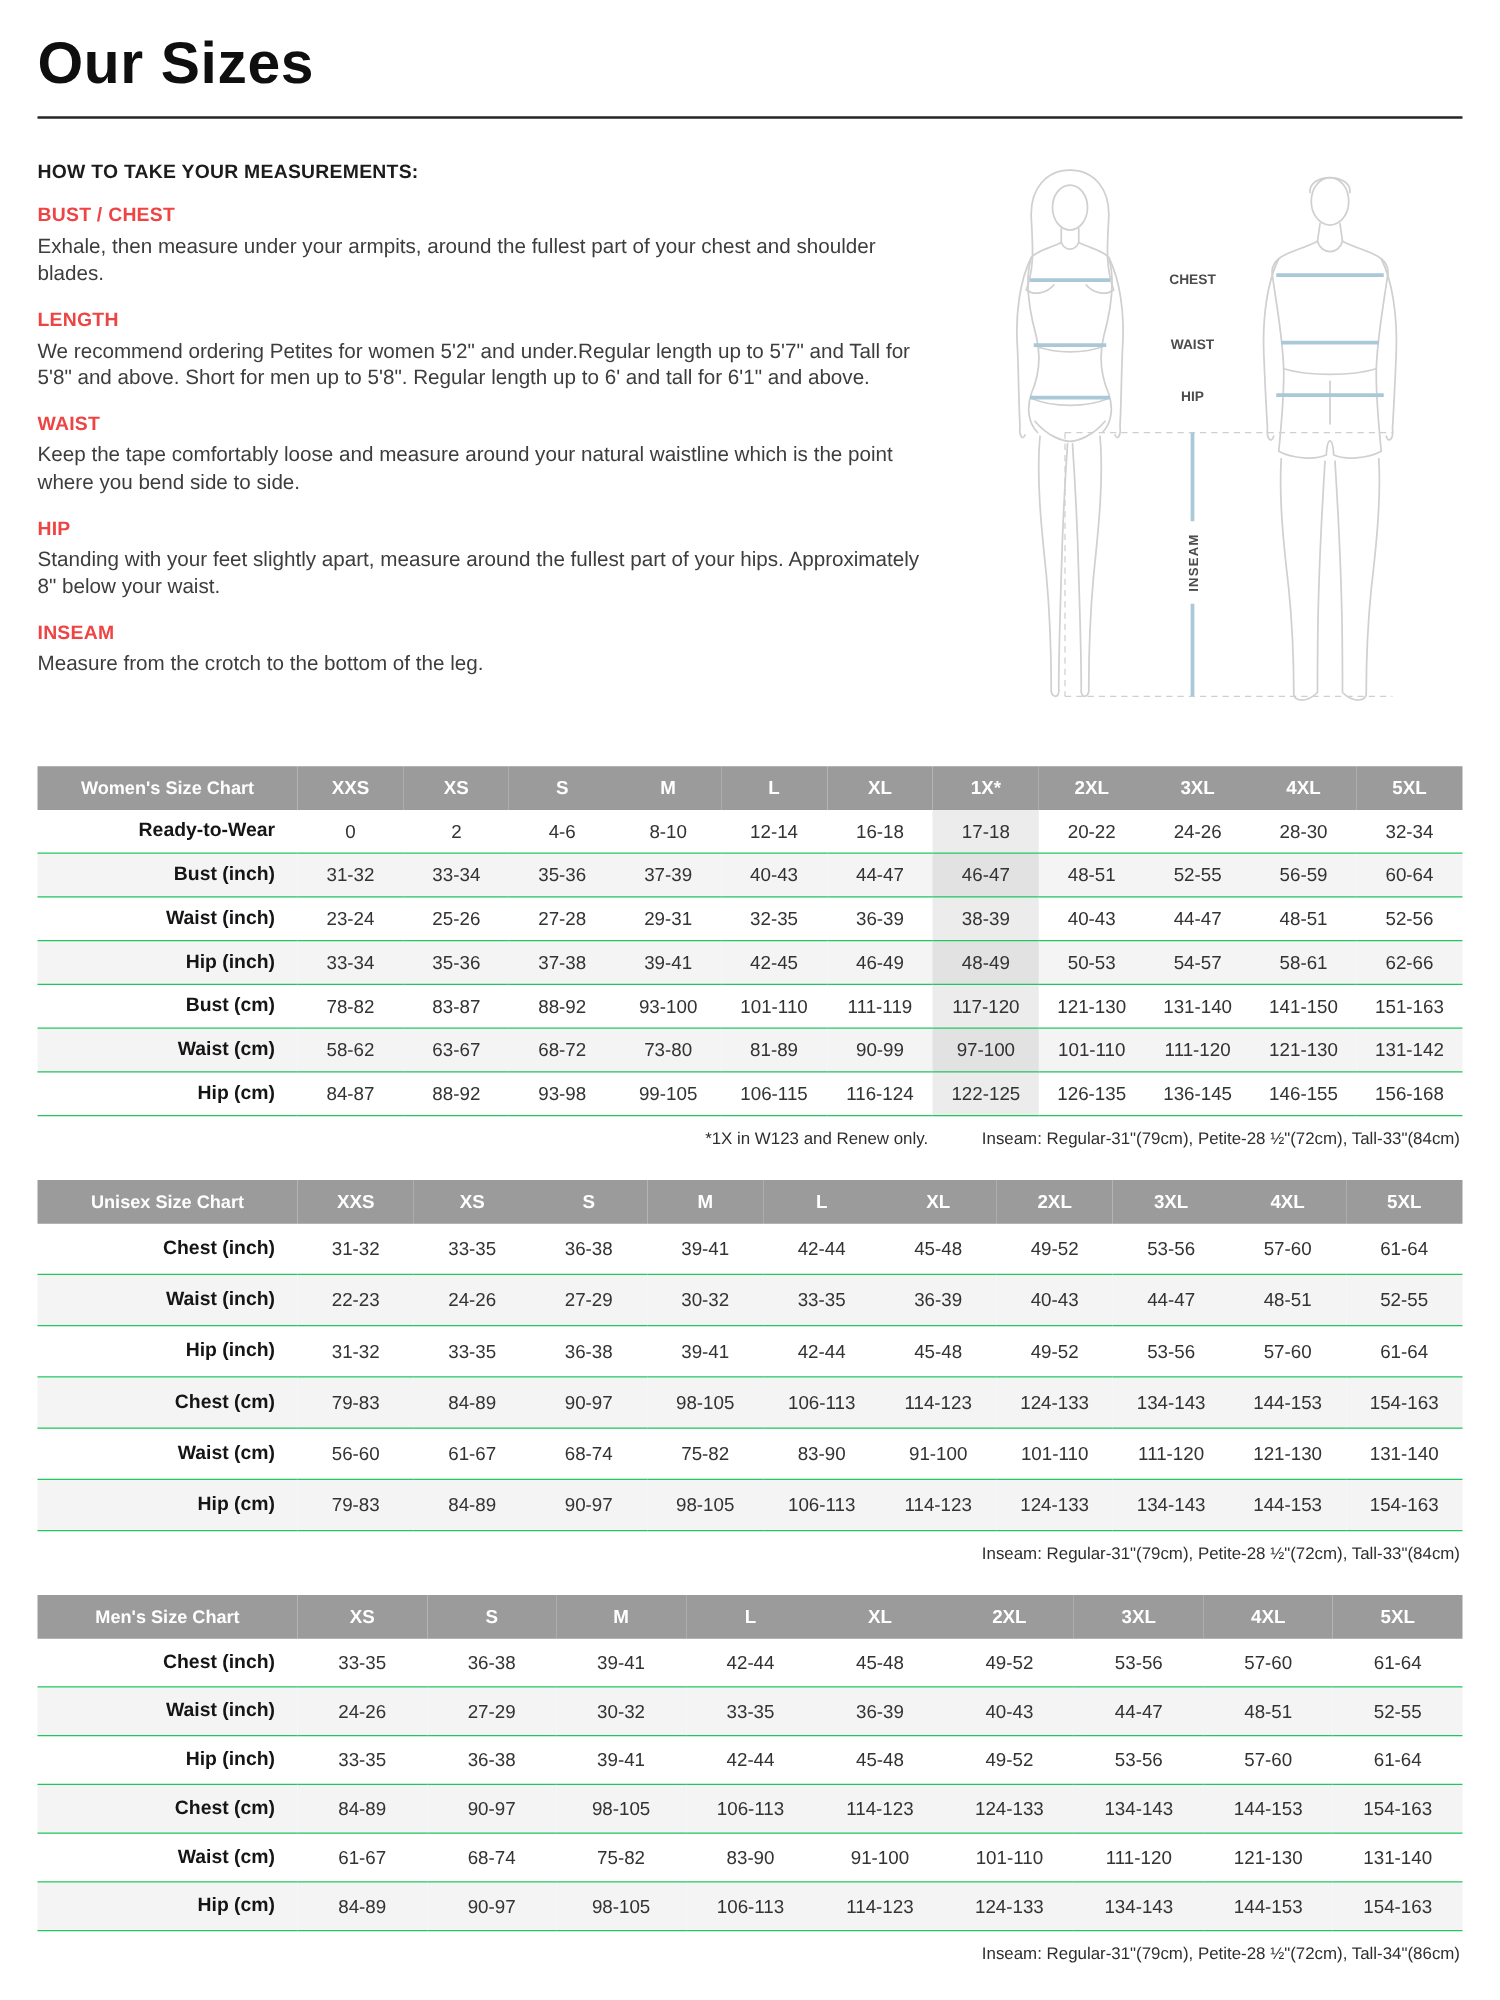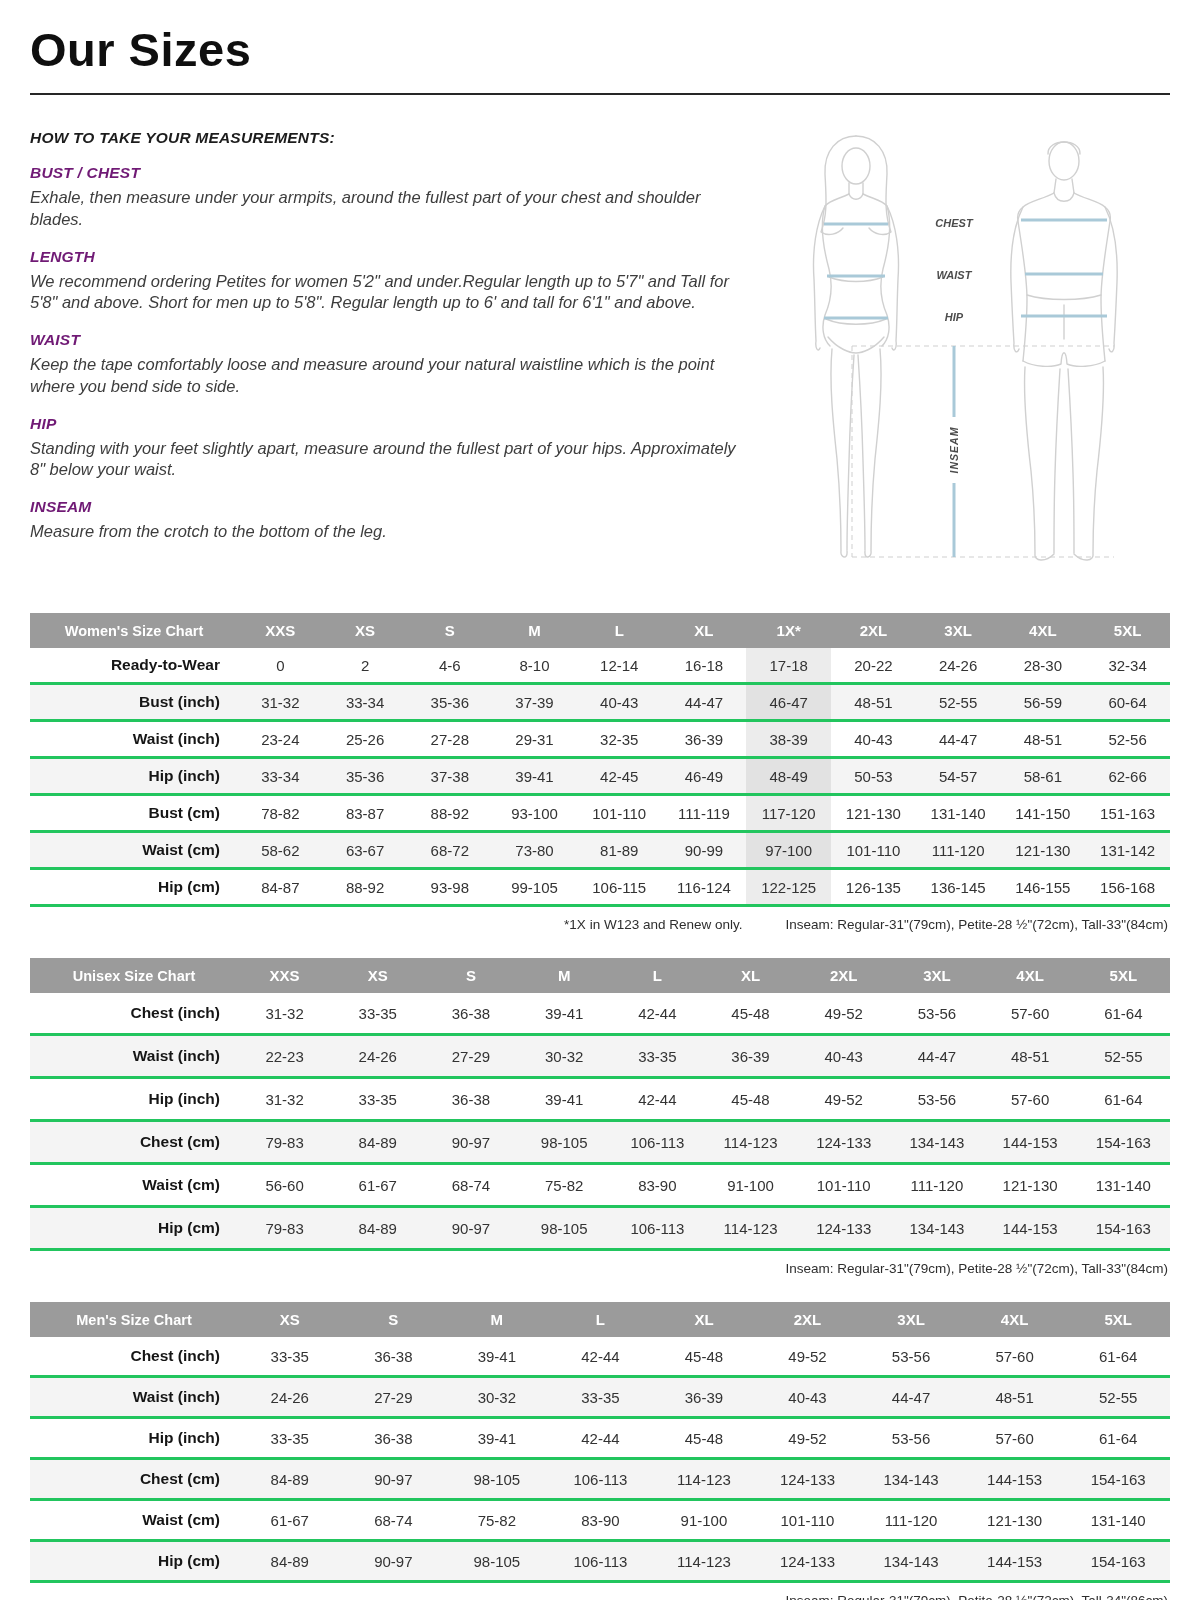--- a/index.html
+++ b/index.html
@@ -6,32 +6,32 @@
   html, body { margin:0; padding:0; }
   body {
     width:1200px; height:1600px; overflow:hidden;
     background:#ffffff; color:#2f2f2f;
     font-family:"Liberation Sans","DejaVu Sans",sans-serif;
   }
   .page { padding:26px 30px 10px; }
   h1 { font-size:47px; line-height:1; margin:0 0 20px; font-weight:bold; color:#0f0f0f; letter-spacing:.5px; }
   .rule { border-top:2px solid #262626; margin:0 0 30px; }
 
-  .top { display:flex; margin-bottom:14px;font-style:italic; }
+  .top { display:flex; margin-bottom:14px; }
   .instructions { width:730px; flex:0 0 auto; padding-right:18px; }
   h2.howto { font-size:15.5px; margin:4px 0 16px; color:#1c1c1c; letter-spacing:.2px; }
-  .sec h3 { font-size:15.5px; margin:17px 0 5px; color:#701a75; letter-spacing:.2px; }
+  .sec h3 { font-size:15.5px; margin:17px 0 5px; color:#ef4444; letter-spacing:.2px; }
   .sec p { font-size:16.5px; line-height:1.32; margin:0; color:#3d3d3d; }
   .figure { flex:1; display:flex; justify-content:center; align-items:flex-start; padding-top:2px; }
 
   .sizetable { width:100%; border-collapse:collapse; table-layout:fixed; }
   .sizetable th, .sizetable td { font-size:15px; }
   .sizetable thead th { background:#9b9b9b; color:#ffffff; padding:9px 3px; font-weight:bold; }
   .sizetable thead th.tname { width:208px; font-size:14.5px; }
-  .sizetable tbody tr { border-bottom:3px solid #22c55e; }
+  .sizetable tbody tr { border-bottom:1px solid #22c55e; }
   .sizetable tbody tr.alt { background:#f4f4f4; }
   .sizetable tbody th.rlabel { text-align:right; padding-right:18px; color:#151515; font-size:15.5px; font-weight:bold; }
   .sizetable td { text-align:center; color:#333333; }
   .sizetable td.hl { background:#ececec; }
   .sizetable tr.alt td.hl { background:#e2e2e2; }
   .t-women td, .t-women tbody th { padding-top:8px; padding-bottom:8px; }
   .t-unisex td, .t-unisex tbody th { padding-top:11px; padding-bottom:11px; }
   .t-men td, .t-men tbody th { padding-top:10px; padding-bottom:10px; }
 
   .footrow { display:flex; justify-content:flex-end; align-items:baseline; gap:43px; font-size:13.5px; color:#2e2e2e; margin:10px 2px 26px; }

